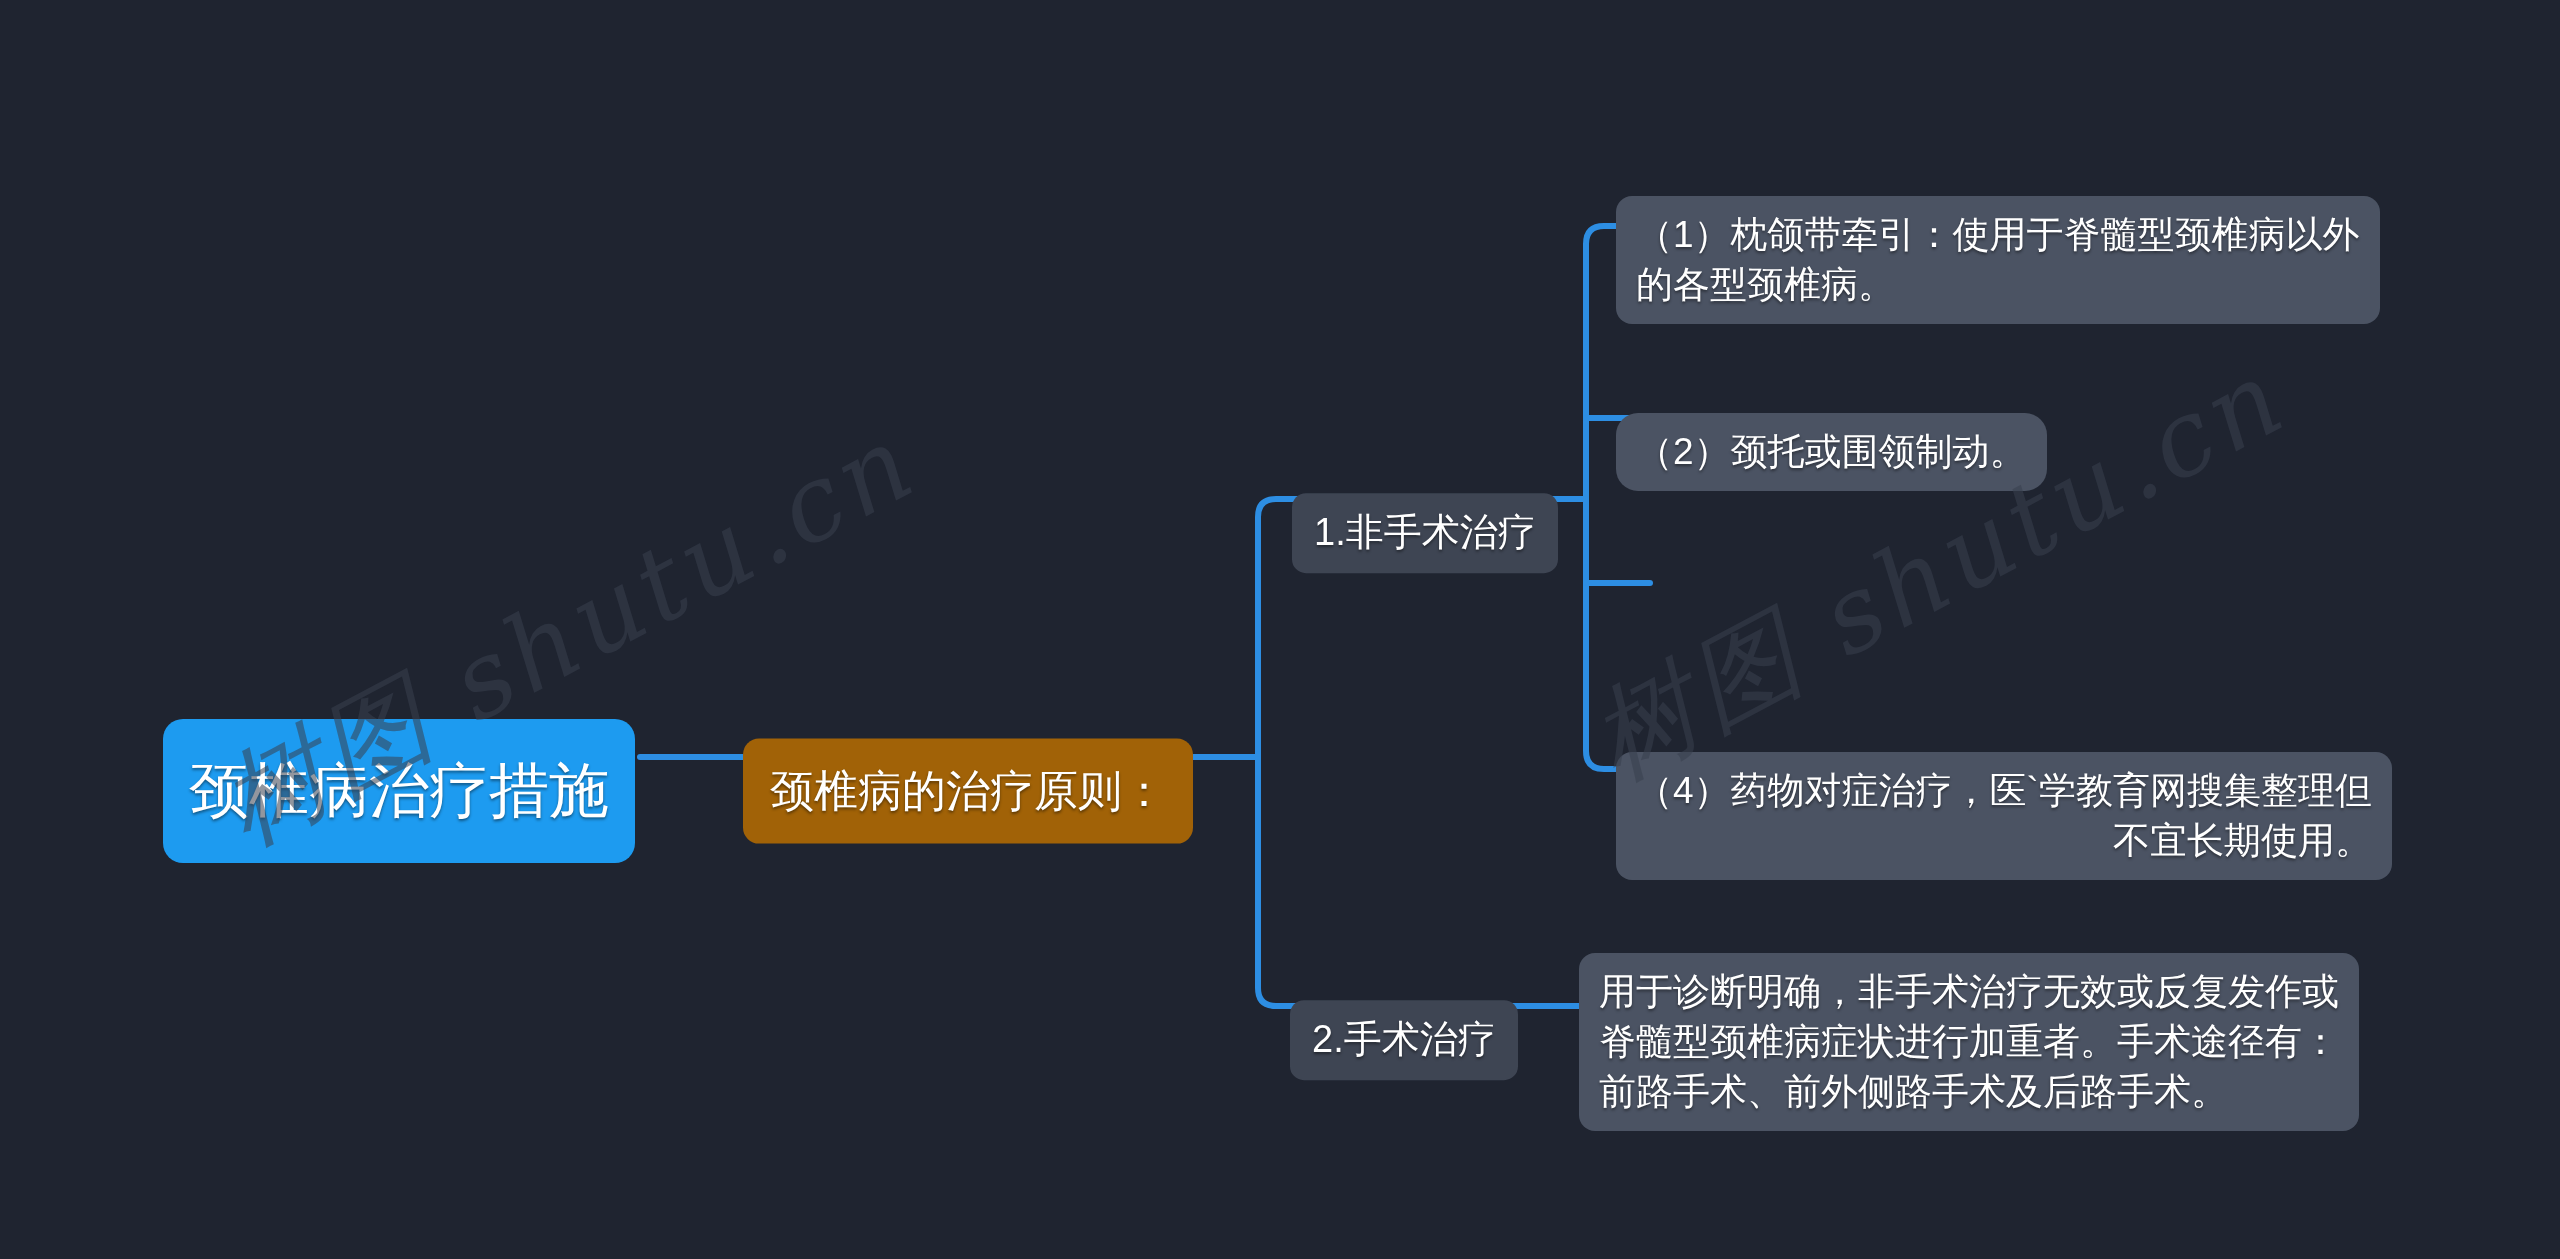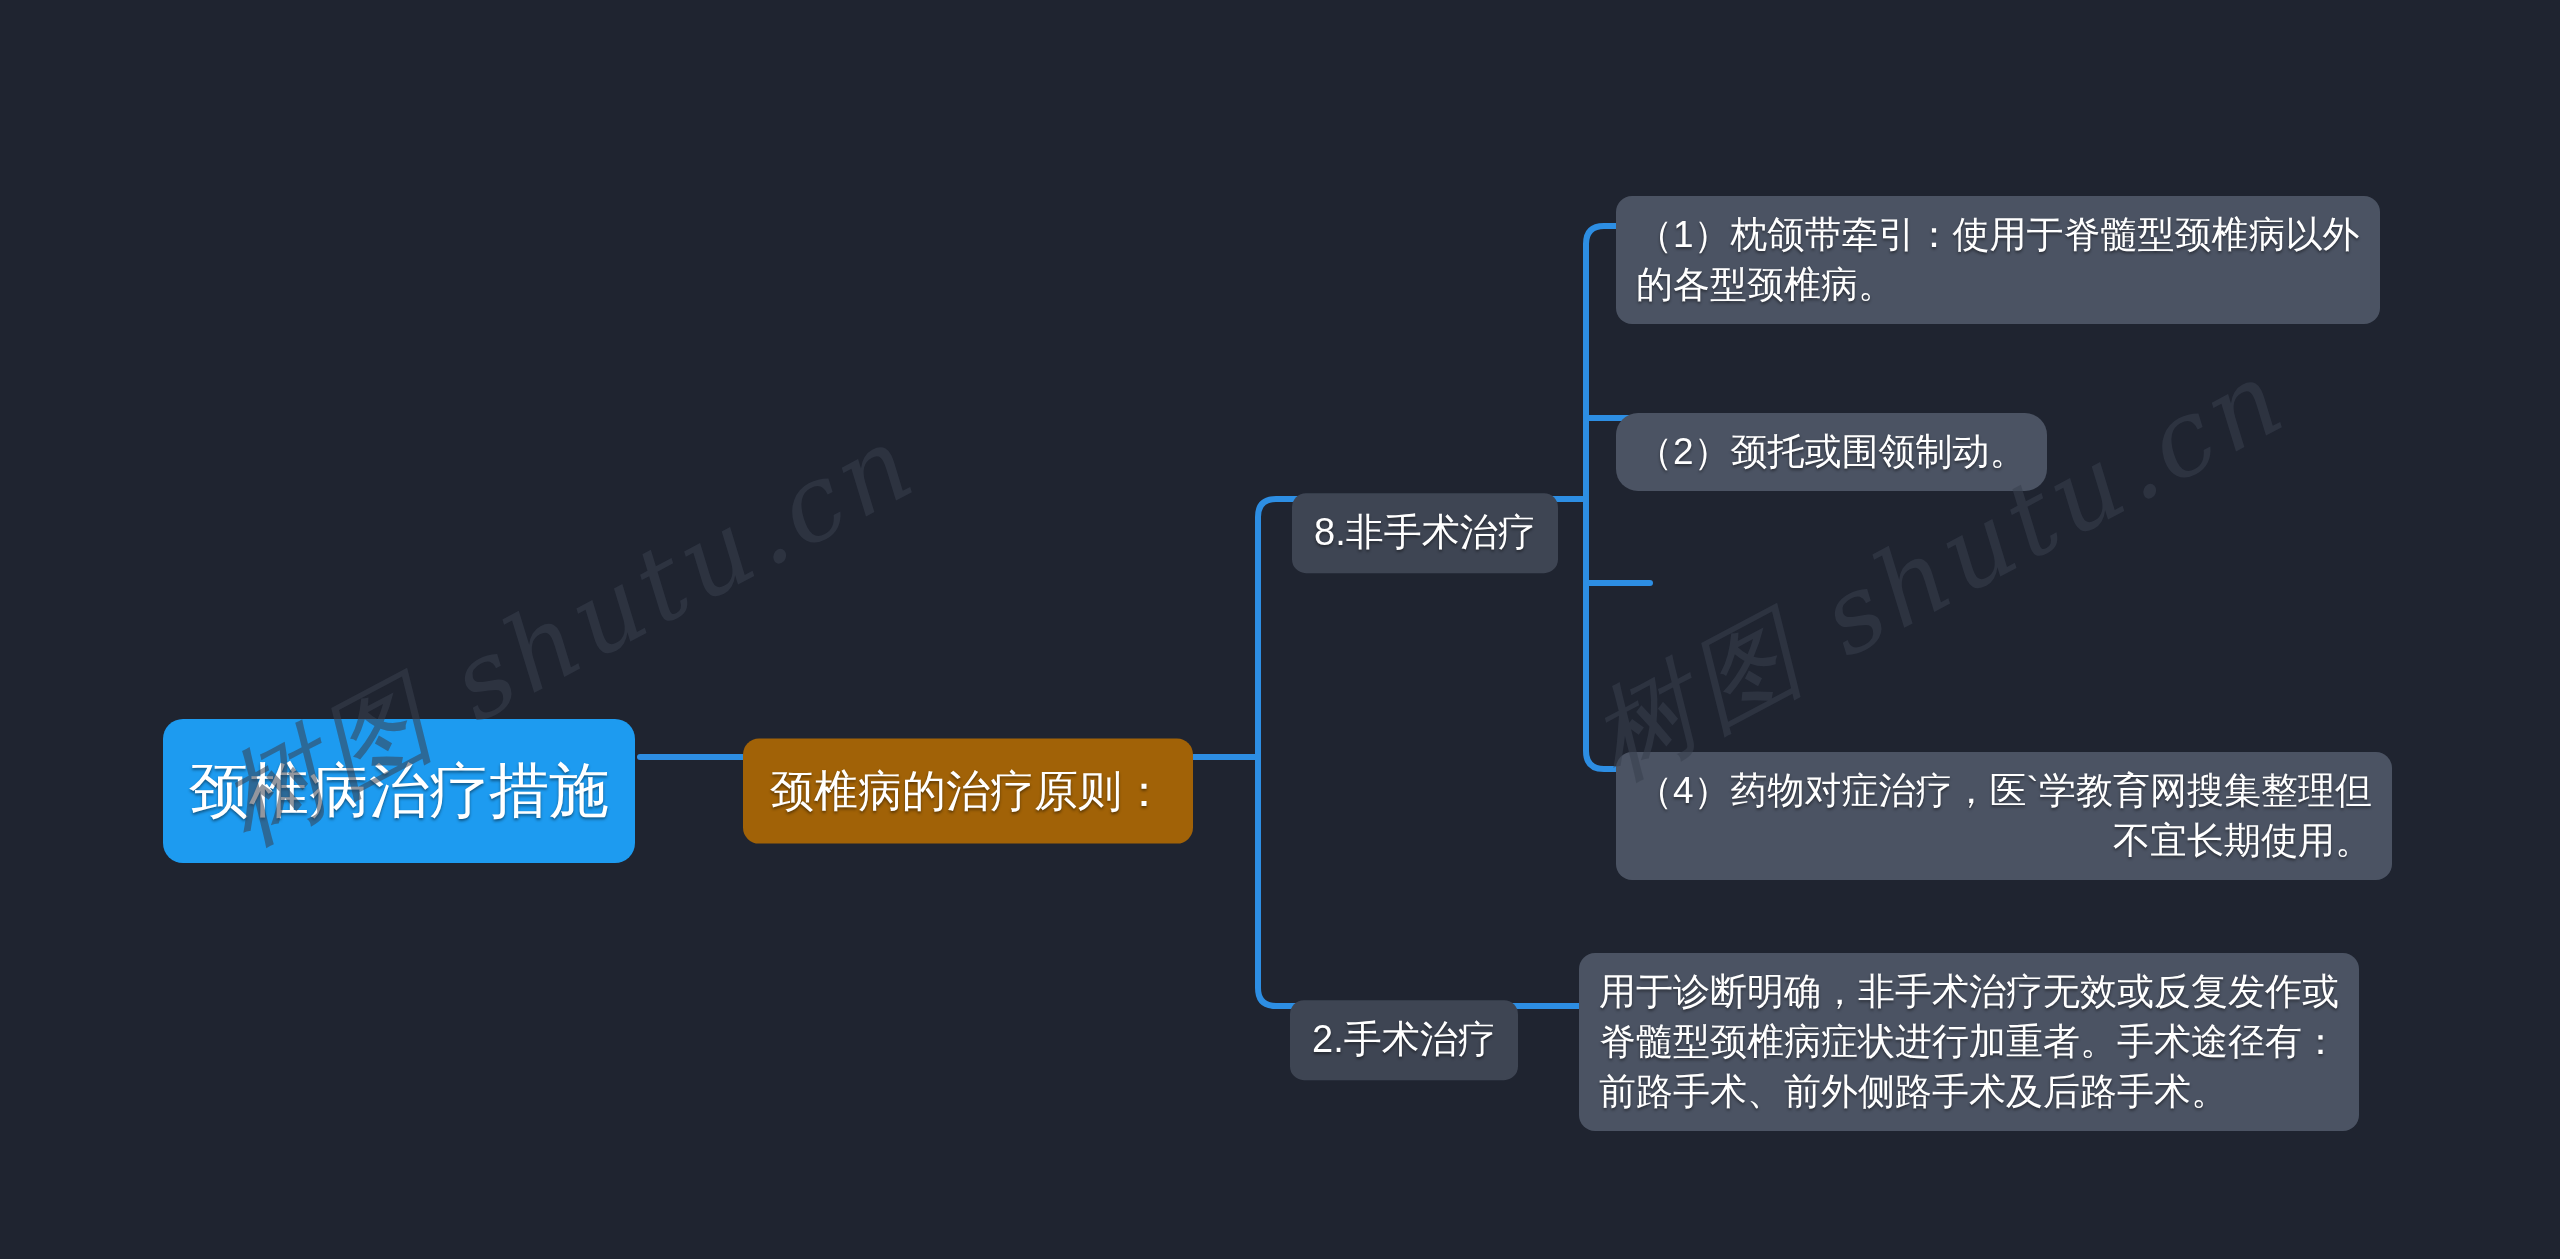--- a/index.html
+++ b/index.html
@@ -96,21 +96,21 @@
     <path d="M1650 226 H1604 Q1586 226 1586 244 V751 Q1586 769 1604 769 H1650"></path>
     <path d="M1586 418 H1650"></path>
     <path d="M1586 583 H1650"></path>
     <path d="M1480 1006 H1610"></path>
   </svg>
 
   <div class="node root" style="left:163px; top:757px;">颈椎病治疗措施</div>
 
   <div class="node principle" style="left:743px; top:757px;">颈椎病的治疗原则：</div>
 
-  <div class="node branch" style="left:1292px; top:499px;">8.非手术治疗</div>
+  <div class="node branch" style="left:1292px; top:499px;">1.非手术治疗</div>
 
   <div class="node branch" style="left:1290px; top:1006px;text-align:center;">2.手术治疗</div>
 
   <div class="node leaf" style="left:1616px; top:226px;">（1）枕颌带牵引：使用于脊髓型颈椎病以外
 的各型颈椎病。</div>
 
   <div class="node leaf" style="left:1616px; top:418px;border-radius:22px;">（2）颈托或围领制动。</div>
 
 
   <div class="node leaf" style="left:1616px; top:782px;text-align:right;">（4）药物对症治疗，医`学教育网搜集整理但

